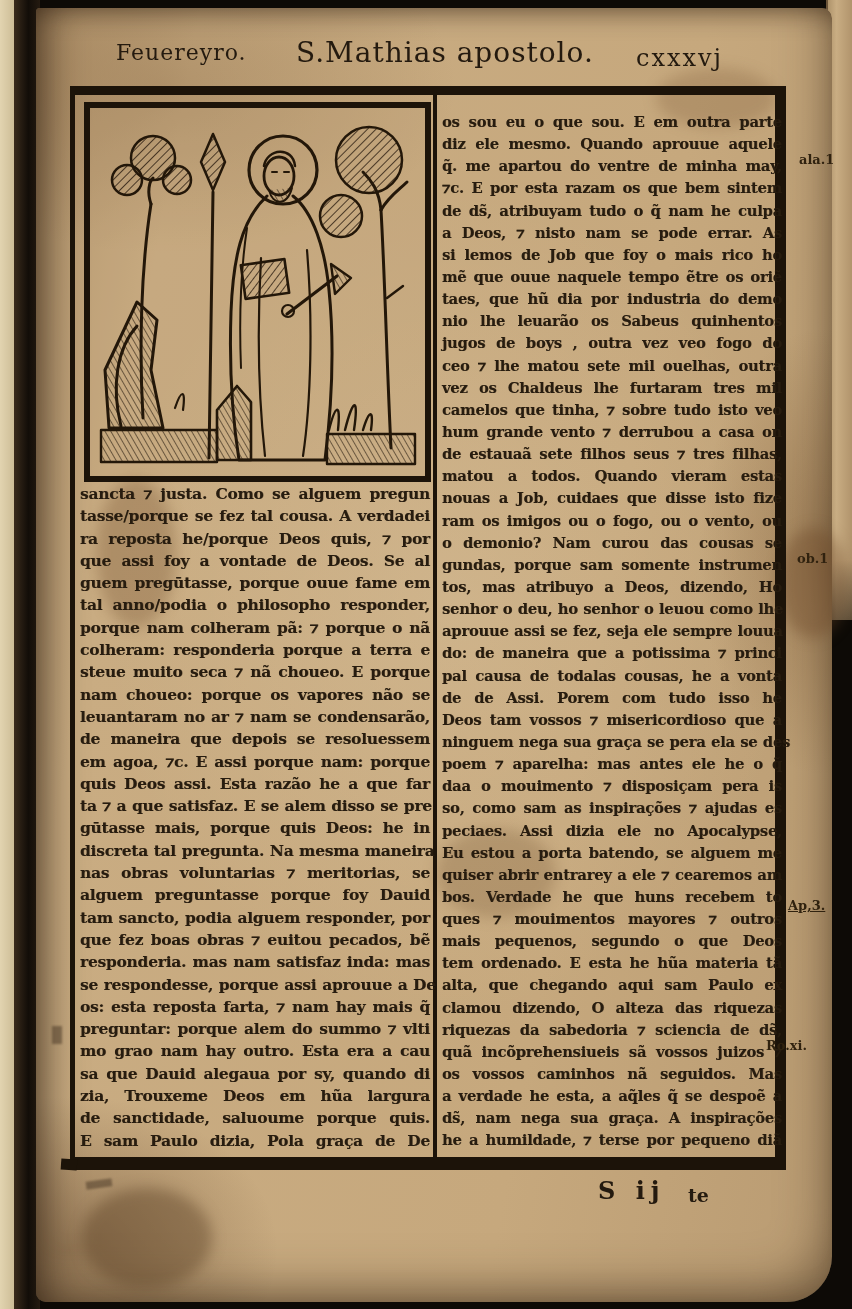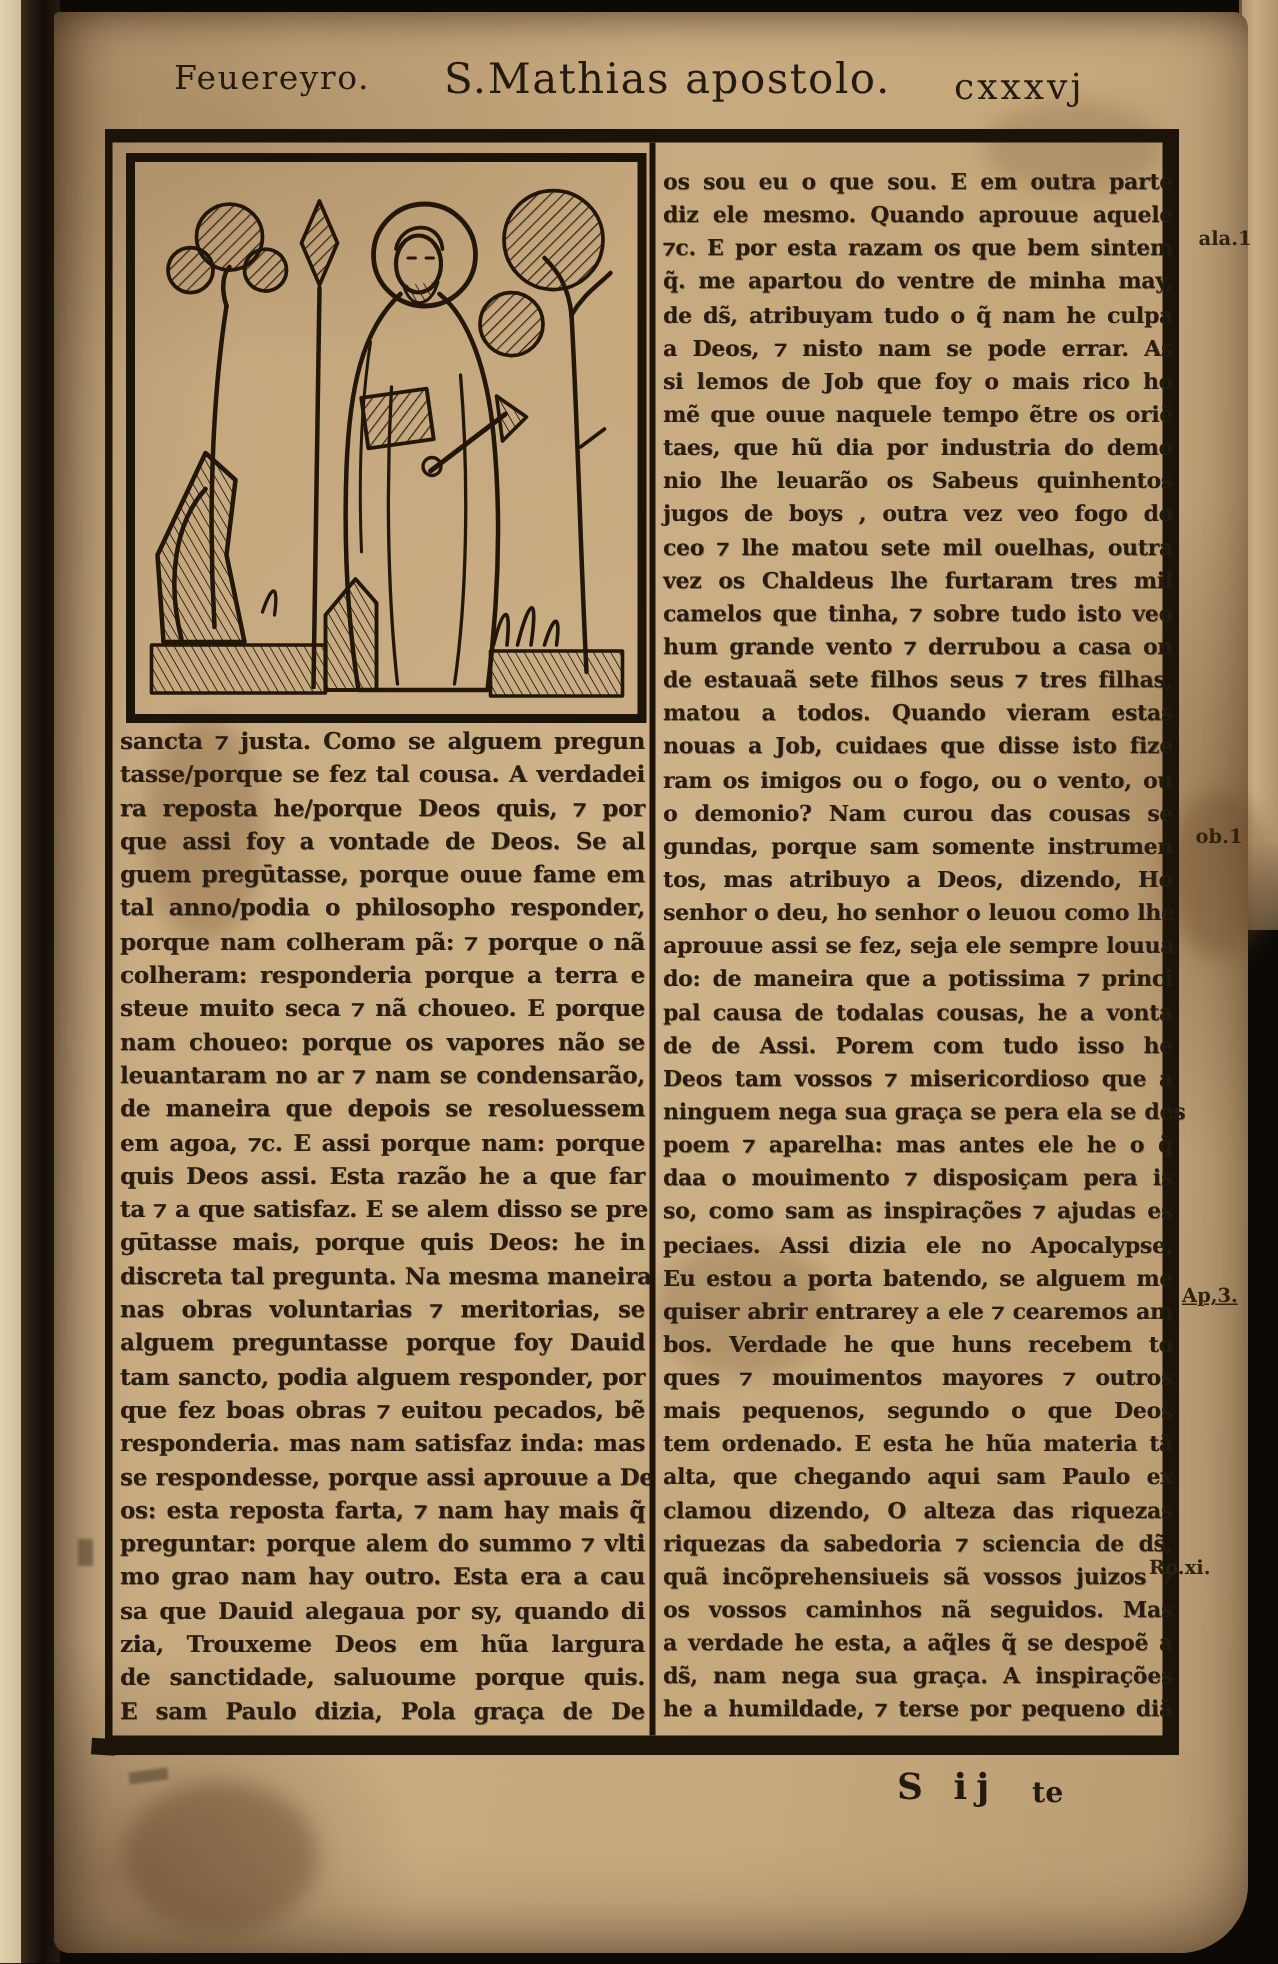--- a/index.html
+++ b/index.html
@@ -65,21 +65,21 @@
              text-shadow:0.4px 0.4px 0 rgba(39,28,15,.45);}
   .col.left{left:5px;top:388px;width:350px;}
   .col.left .line{height:22.3px;line-height:22.3px;font-size:15.4px;}
   .col.right{left:367px;top:16px;width:340px;}
   .col.right .line{height:22.15px;line-height:22.15px;font-size:14.7px;}
 
   
   .marg{position:absolute;color:#30220f;font-size:13px;font-weight:bold;}
   .marg.m0{left:799px;top:152px;}
   .marg.m1{left:797px;top:551px;}
-  .marg.m2{left:788px;top:857px;text-decoration:underline;}
+  .marg.m2{left:788px;top:898px;text-decoration:underline;}
   .marg.m3{left:766px;top:1038px;}
 
   
   .sig{position:absolute;left:598px;top:1176px;font-size:24px;font-weight:bold;color:#241a0f;
        letter-spacing:6px;text-align:right;}
   .catchword{position:absolute;left:688px;top:1184px;font-size:19px;font-weight:bold;color:#241a0f;}
 </style>
 </head>
 <body>
 
@@ -193,22 +193,22 @@
         <div class="line">preguntar: porque alem do summo ⁊ vlti</div>
         <div class="line">mo grao nam hay outro. Esta era a cau</div>
         <div class="line">sa que Dauid alegaua por sy, quando di</div>
         <div class="line">zia, Trouxeme Deos em hũa largura</div>
         <div class="line">de sanctidade, saluoume porque quis.</div>
         <div class="line">E sam Paulo dizia, Pola graça de De</div>
       </div>
     <div class="col right">
         <div class="line">os sou eu o que sou. E em outra parte</div>
         <div class="line">diz ele mesmo. Quando aprouue aquele</div>
+        <div class="line">q̃. me apartou do ventre de minha may,</div>
         <div class="line">⁊c. E por esta razam os que bem sintem</div>
-        <div class="line">q̃. me apartou do ventre de minha may,</div>
         <div class="line">de ds̃, atribuyam tudo o q̃ nam he culpa</div>
         <div class="line">a Deos, ⁊ nisto nam se pode errar. As</div>
         <div class="line">si lemos de Job que foy o mais rico ho</div>
         <div class="line">mẽ que ouue naquele tempo ẽtre os oriẽ</div>
         <div class="line">taes, que hũ dia por industria do demo</div>
         <div class="line">nio lhe leuarão os Sabeus quinhentos</div>
         <div class="line">jugos de boys , outra vez veo fogo do</div>
         <div class="line">ceo ⁊ lhe matou sete mil ouelhas, outra</div>
         <div class="line">vez os Chaldeus lhe furtaram tres mil</div>
         <div class="line">camelos que tinha, ⁊ sobre tudo isto veo</div>

